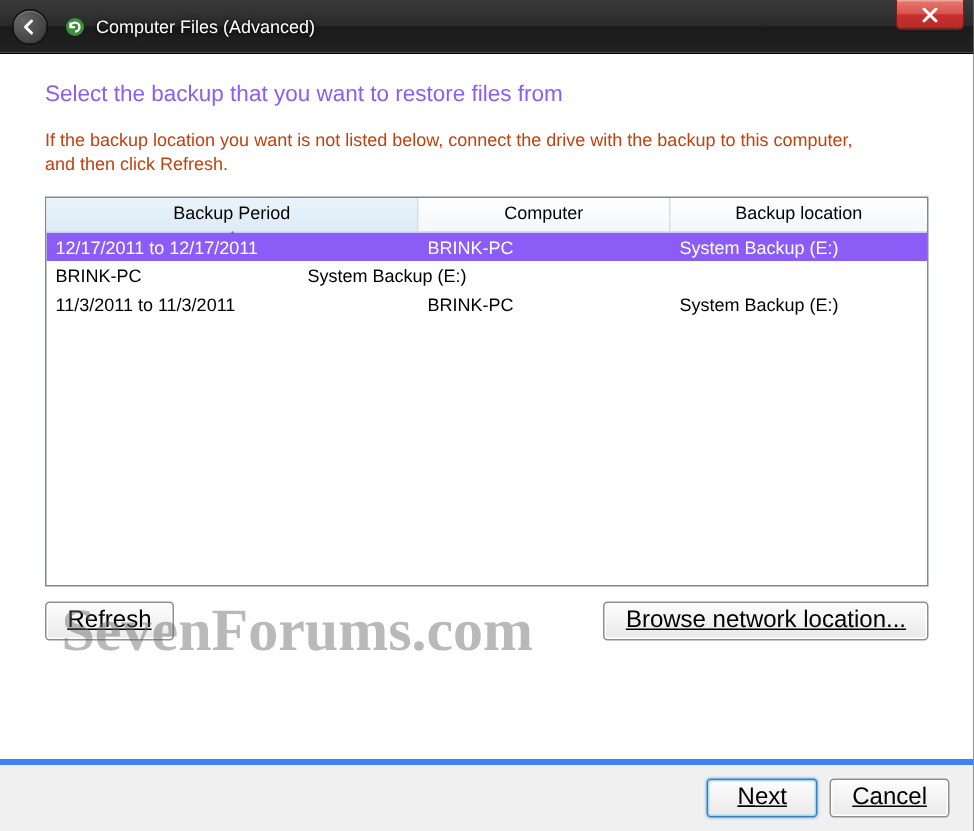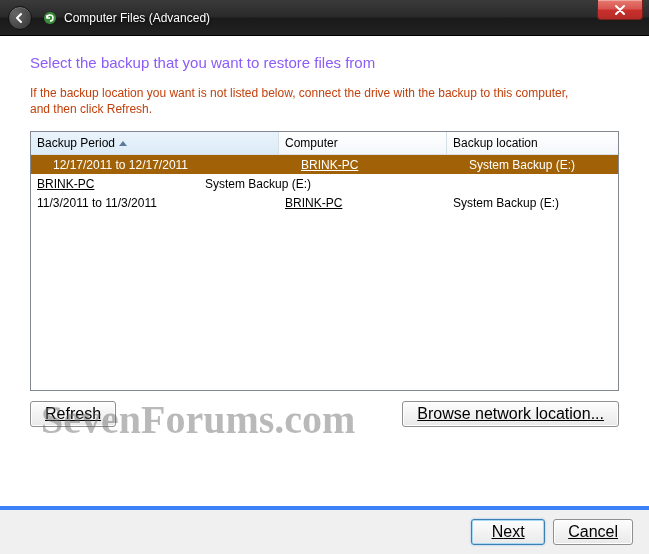--- a/index.html
+++ b/index.html
@@ -62,34 +62,34 @@
 .lv-header {
   display: flex;
   background: linear-gradient(to bottom, #fff, #f3f7fb);
   border-bottom: 1px solid #d5dfe5;
   height: 23px;
 }
 .lv-col {
   padding: 3px 6px 3px 6px;
   border-right: 1px solid #d5dfe5;
   white-space: nowrap;
-  display: flex; align-items: center; gap: 4px;
+  display: flex; align-items: center; gap: 4px; flex-direction: column;
 }
 .lv-col.sorted { background: linear-gradient(to bottom,#eaf3fb,#dcebf7); }
 .sort-arrow { width:0;height:0;border-left:4px solid transparent;border-right:4px solid transparent;border-bottom:5px solid #5b7aa0; margin-top:1px;}
 .col1 { width: 248px; }
 .col2 { width: 168px; }
 .col3 { flex: 1; border-right: none; }
 
 .lv-body { flex:1; overflow:hidden; }
 .lv-row { display:flex; height: 19px; align-items:center; }
-.lv-row.selected { background:#a16207; color:#fff;padding-left:16px; }
+.lv-row.selected { background:#8b5cf6; color:#fff; }
 .lv-cell { padding: 0 6px; white-space:nowrap; overflow:hidden; }
 .lv-cell.col1 { width:248px; }
-.lv-cell.col2 { width:168px;text-decoration:underline; }
+.lv-cell.col2 { width:168px; }
 .lv-cell.col3 { flex:1; }
 
 
 .watermark {
   position:absolute;
   left:0; right:0;
   top: 360px;
   text-align:left;
   font-family: Georgia, "Times New Roman", serif;
   font-size: 40px;

